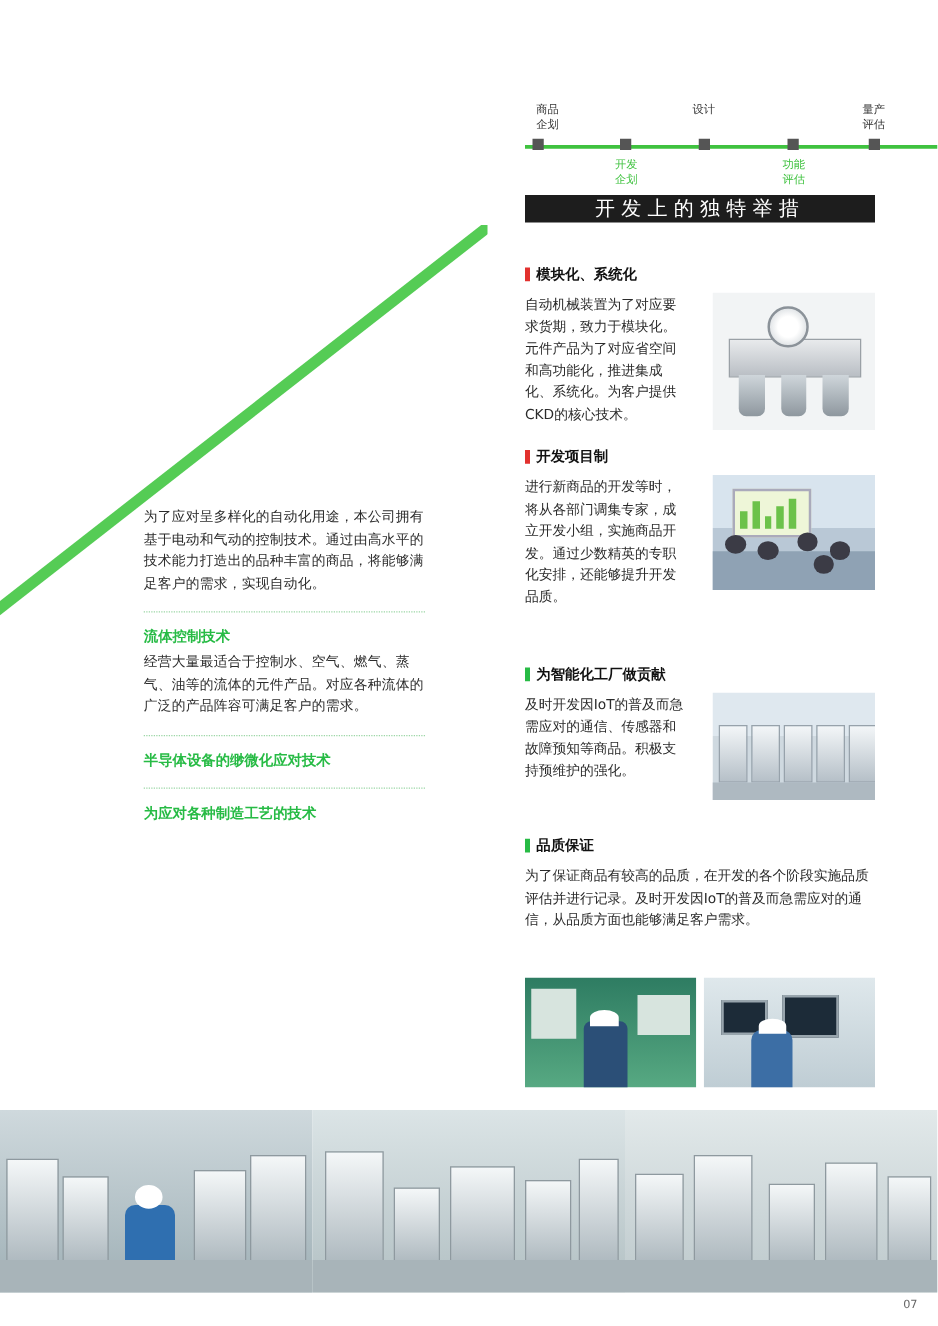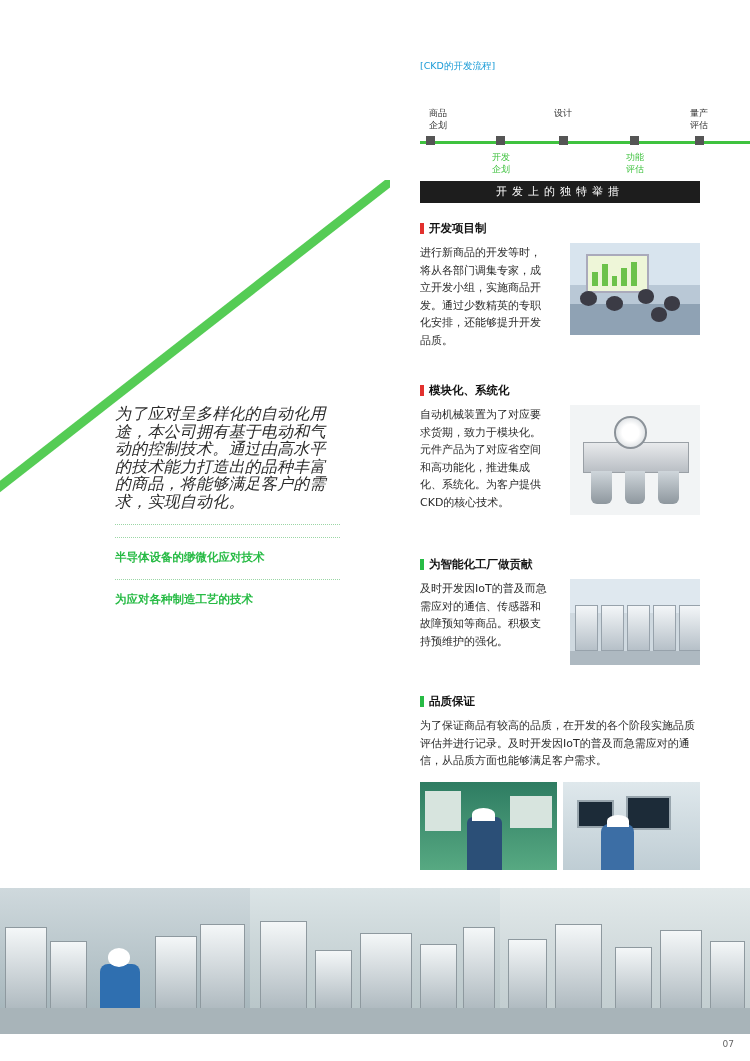--- a/index.html
+++ b/index.html
@@ -65,24 +65,23 @@
   .lc-block { margin-bottom: 14px; }
   .lc-title {
     color: #27bb45;
     font-size: 11.5px;
     font-weight: bold;
     line-height: 16px;
     margin-bottom: 4px;
   }
   .lc-body {
     color: #2b2b2b;
-    font-size: 16px;
+    font-size: 11px;
     line-height: 17.5px;
     letter-spacing: 0.2px;
-    font-style: italic;
   }
   .dotted {
     border-top: 1px dotted #9bd6a5;
     margin: 12px 0 11px 0;
     height: 0;
   }
 
   
   .right-col {
     position: absolute;
@@ -136,21 +135,21 @@
     transform: translateX(-50%);
     white-space: pre-line;
   }
 
   .band {
     background: #1d1d1d;
     color: #ffffff;
     height: 22px;
     line-height: 22px;
     text-align: center;
-    font-size: 11px;
+    font-size: 16px;
     letter-spacing: 5px;
     width: 280px;
     margin-top: 6px;
   }
 
   .sec { margin-top: 18px; width: 280px; position: relative; }
   .sec-head {
     display: flex;
     align-items: center;
     font-size: 11.5px;
@@ -253,35 +252,38 @@
 <div class="diag-top"></div>
 <div class="diag-left"></div>
 
 <div class="left-col">
 
   <div class="lc-block">
     <div class="lc-body">为了应对呈多样化的自动化用途，本公司拥有基于电动和气动的控制技术。通过由高水平的技术能力打造出的品种丰富的商品，将能够满足客户的需求，实现自动化。</div>
   </div>
   <div class="dotted"></div>
 
+  <div class="lc-block">
+    <div class="lc-title">流体控制技术</div>
+    <div class="lc-body">经营大量最适合于控制水、空气、燃气、蒸气、油等的流体的元件产品。对应各种流体的广泛的产品阵容可满足客户的需求。</div>
+  </div>
   <div class="dotted"></div>
 
   <div class="lc-block">
     <div class="lc-title">半导体设备的缈微化应对技术</div>
   </div>
   <div class="dotted"></div>
 
   <div class="lc-block">
     <div class="lc-title">为应对各种制造工艺的技术</div>
   </div>
 </div>
 
 <div class="right-col">
 
-  <div class="flow-label">[CKD的开发流程]</div>
 
   <div class="flow">
     <div class="flow-line"></div>
 
     <div class="flow-node" style="left:6px;"></div>
     <div class="flow-node" style="left:76px;"></div>
     <div class="flow-node" style="left:139px;"></div>
     <div class="flow-node" style="left:210px;"></div>
     <div class="flow-node" style="left:275px;"></div>
 
@@ -291,20 +293,37 @@
     <div class="flow-top-label" style="left:279px;">量产
 评估</div>
 
     <div class="flow-bot-label" style="left:81px;">开发
 企划</div>
     <div class="flow-bot-label" style="left:215px;">功能
 评估</div>
   </div>
 
   <div class="band">开发上的独特举措</div>
+
+  <div class="sec" style="margin-top:34px">
+    <div class="sec-head">
+      <span class="sec-mark" style="background: rgb(226, 49, 46);"></span>
+      <span>模块化、系统化</span>
+    </div>
+    <div class="sec-body">自动机械装置为了对应要求货期，致力于模块化。元件产品为了对应省空间和高功能化，推进集成化、系统化。为客户提供CKD的核心技术。</div>
+    <div class="sec-figure" style="height:110px">
+      <div class="ph ph-valve">
+        <div class="body"></div>
+        <div class="gauge"></div>
+        <div class="bowl" style="left:16%"></div>
+        <div class="bowl" style="left:42%"></div>
+        <div class="bowl" style="left:68%"></div>
+      </div>
+    </div>
+  </div>
 
   <div class="sec">
     <div class="sec-head">
       <span class="sec-mark" style="background: rgb(226, 49, 46);"></span>
       <span>开发项目制</span>
     </div>
     <div class="sec-body">进行新商品的开发等时，将从各部门调集专家，成立开发小组，实施商品开发。通过少数精英的专职化安排，还能够提升开发品质。</div>
     <div class="sec-figure">
       <div class="ph ph-meeting">
         <div class="screen">
@@ -317,37 +336,20 @@
         <div class="table"></div>
         <div class="head" style="left:8%;top:52%"></div>
         <div class="head" style="left:28%;top:58%"></div>
         <div class="head" style="left:52%;top:50%"></div>
         <div class="head" style="left:72%;top:58%"></div>
         <div class="head" style="left:62%;top:70%"></div>
       </div>
     </div>
   </div>
 
-  <div class="sec" style="margin-top:34px">
-    <div class="sec-head">
-      <span class="sec-mark" style="background: rgb(226, 49, 46);"></span>
-      <span>模块化、系统化</span>
-    </div>
-    <div class="sec-body">自动机械装置为了对应要求货期，致力于模块化。元件产品为了对应省空间和高功能化，推进集成化、系统化。为客户提供CKD的核心技术。</div>
-    <div class="sec-figure" style="height:110px">
-      <div class="ph ph-valve">
-        <div class="body"></div>
-        <div class="gauge"></div>
-        <div class="bowl" style="left:16%"></div>
-        <div class="bowl" style="left:42%"></div>
-        <div class="bowl" style="left:68%"></div>
-      </div>
-    </div>
-  </div>
-
   <div class="sec" style="margin-top:46px">
     <div class="sec-head">
       <span class="sec-mark green" style="background: rgb(39, 187, 69);"></span>
       <span>为智能化工厂做贡献</span>
     </div>
     <div class="sec-body">及时开发因IoT的普及而急需应对的通信、传感器和故障预知等商品。积极支持预维护的强化。</div>
     <div class="sec-figure" style="height:86px">
       <div class="ph ph-factory">
         <div class="mach" style="left:4%"></div>
         <div class="mach" style="left:24%"></div>

